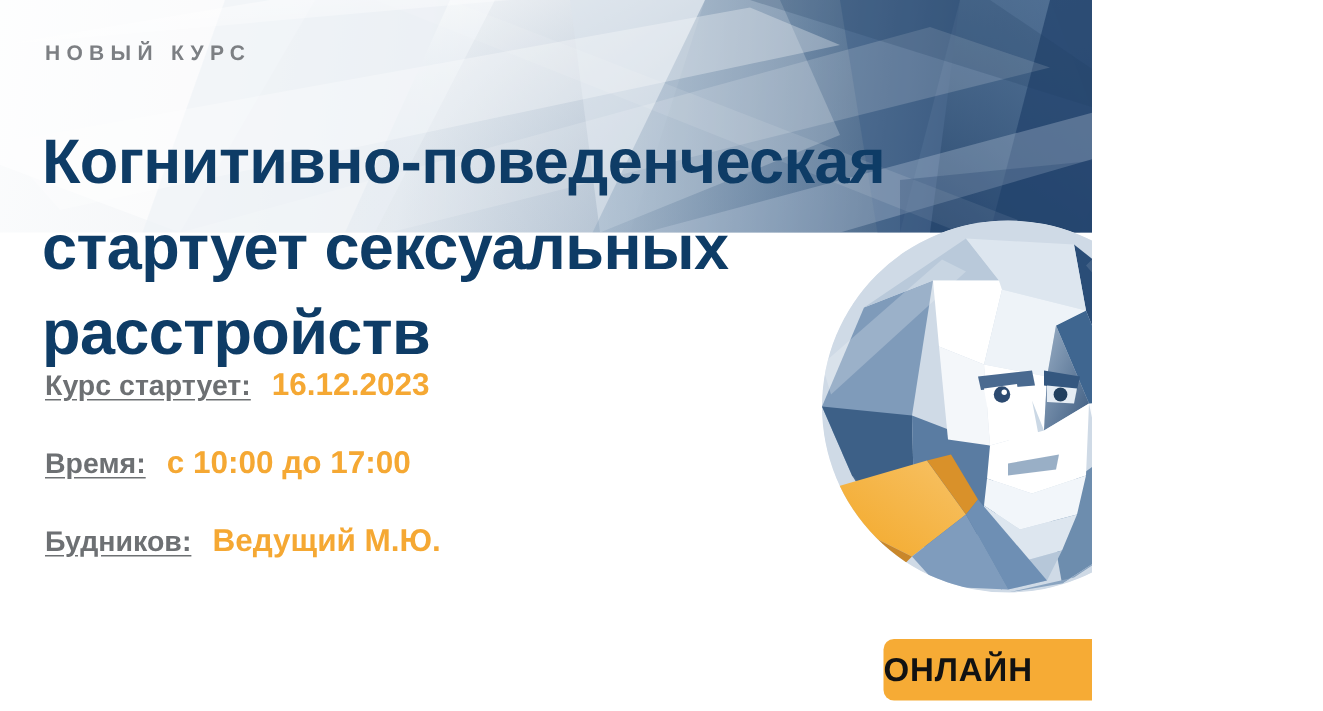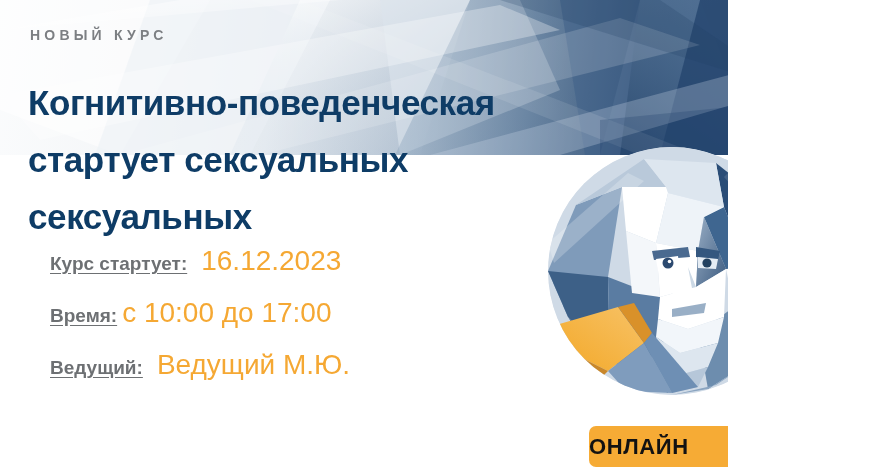--- a/index.html
+++ b/index.html
@@ -58,21 +58,21 @@
     z-index: 6;
     white-space: nowrap;
   }
 
   .headline {
     position: absolute;
     left: 28px;
     top: 51px;
     width: 700px;
     z-index: 6;
-    font-size: 35px;
+    font-size: 42px;
     line-height: 57px;
     font-weight: bold;
     color: #0e3c66;
     letter-spacing: -0.4px;
   }
   .headline .ln { display: block; white-space: nowrap; }
 
   
   .details {
     position: absolute;
@@ -85,30 +85,29 @@
     align-items: baseline;
     height: 52px;
   }
   .det-label {
     font-size: 19px;
     font-weight: bold;
     color: #6d7073;
     text-decoration: underline;
     text-underline-offset: 3px;
     white-space: nowrap;
-    margin-left: 20px;
   }
   .det-value {
-    font-size: 28px;
-    font-weight: normal;
+    font-size: 21px;
+    font-weight: bold;
     color: #f5a833;
     white-space: nowrap;
     margin-left: 14px;
   }
-  .det-row.tight .det-value { margin-left: 5px; }
+  .det-row.tight .det-value { margin-left: 14px; }
 
   
   .portrait {
     position: absolute;
     left: 548px;
     top: 147px;
     width: 248px;
     height: 248px;
     border-radius: 50%;
     overflow: hidden;
@@ -187,34 +186,34 @@
 
       <polygon points="600,120 852,95 852,155 600,155" fill="#20406a" opacity="0.28"></polygon>
     </svg>
   </div>
 
   <div class="eyebrow">НОВЫЙ КУРС</div>
 
   <h1 class="headline">
     <span class="ln">Когнитивно-поведенческая</span>
     <span class="ln">стартует сексуальных</span>
-    <span class="ln">сексуальных</span>
+    <span class="ln">расстройств</span>
   </h1>
 
   <div class="details">
     <div class="det-row">
       <span class="det-label">Курс стартует:</span>
       <span class="det-value">16.12.2023</span>
     </div>
     <div class="det-row tight">
       <span class="det-label">Время:</span>
       <span class="det-value">с 10:00 до 17:00</span>
     </div>
     <div class="det-row">
-      <span class="det-label">Ведущий:</span>
+      <span class="det-label">Будников:</span>
       <span class="det-value">Ведущий М.Ю.</span>
     </div>
   </div>
 
   <div class="portrait">
     <svg width="248" height="248" viewBox="0 0 248 248" xmlns="http://www.w3.org/2000/svg" aria-hidden="true">
       <defs>
         <linearGradient id="pg1" x1="0" y1="0" x2="1" y2="1">
           <stop offset="0%" stop-color="#ffffff"></stop>
           <stop offset="100%" stop-color="#c3d0de"></stop>

